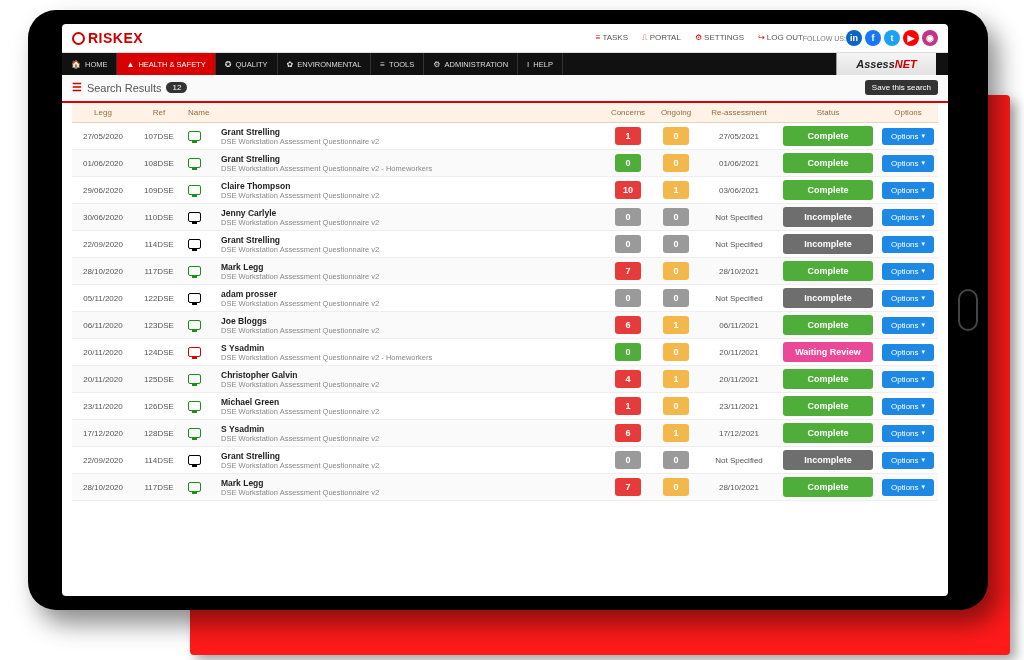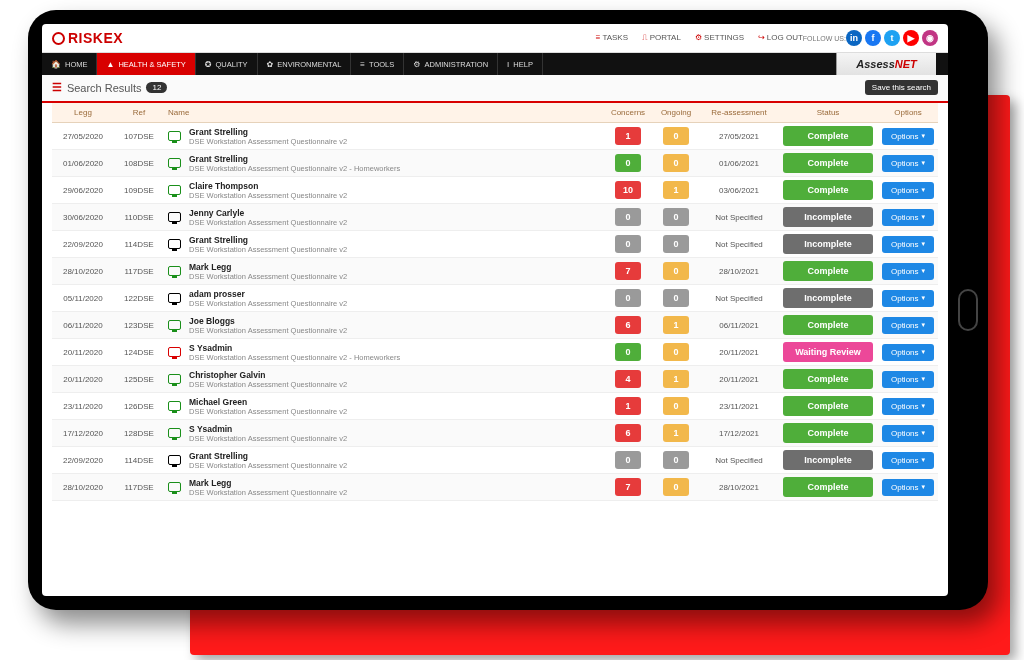--- a/index.html
+++ b/index.html
@@ -1,18 +1,18 @@
 <!DOCTYPE html>
 <html><head>
 <meta charset="utf-8">
 <style>
   *{box-sizing:border-box;margin:0;padding:0;font-family:Arial,Helvetica,sans-serif}
   body{background:#fff;width:1024px;height:660px;overflow:hidden;position:relative}
   .redblock{position:absolute;left:190px;top:95px;width:820px;height:560px;background:#ff1a1a;border-radius:4px;box-shadow:6px 6px 12px rgba(0,0,0,.35)}
-  .tablet{position:absolute;left:28px;top:10px;width:960px;height:600px;background:#000;border-radius:28px;box-shadow:10px 14px 24px rgba(0,0,0,.45);padding:14px 40px 14px 14px}
+  .tablet{position:absolute;left:28px;top:10px;width:960px;height:600px;background:#000;border-radius:28px;box-shadow:10px 14px 24px rgba(0,0,0,.45);padding:14px 40px 14px 34px}
   .homebtn{position:absolute;right:10px;top:50%;transform:translateY(-50%);width:20px;height:42px;border:2px solid #444;border-radius:12px}
   .screen{width:100%;height:100%;background:#fff;border-radius:4px;overflow:hidden;display:flex;flex-direction:column;font-size:8.5px;color:#333}
   
   .topbar{display:flex;align-items:center;justify-content:space-between;padding:6px 10px;border-bottom:1px solid #ddd}
   .logo{display:flex;align-items:center;gap:3px;font-weight:800;font-size:14px;color:#c00;letter-spacing:.5px}
   .logo .ring{width:13px;height:13px;border:2px solid #c00;border-radius:50%}
   .topright{display:flex;align-items:center;gap:0}
   .toplinks{display:flex;gap:14px;font-size:8px;color:#555}
   .toplinks span.icon{color:#c00;margin-right:2px}
   .follow{display:flex;align-items:center;gap:4px;font-size:7px;color:#777}
@@ -32,21 +32,21 @@
   .srleft .title{color:#555}
   .countpill{background:#333;color:#fff;border-radius:8px;padding:1px 6px;font-size:8px}
   .savebtn{background:#333;color:#fff;border-radius:3px;padding:3px 7px;font-size:8px}
   
   .tablewrap{flex:1;overflow:auto;padding:0 10px 6px 10px}
   table{width:100%;border-collapse:collapse;font-size:8px}
   thead th{background:#fff3e8;color:#9a6b3b;font-weight:normal;padding:5px 4px;border-bottom:1px solid #e6d2ba;text-align:center}
   thead th.left{text-align:left}
   tbody td{border-bottom:1px solid #eee;padding:3px 4px;vertical-align:middle;text-align:center;color:#555}
   tbody td.left{text-align:left}
-  .namecell{display:flex;align-items:center;gap:8px}
+  .namecell{display:flex;align-items:center;gap:20px}
   .mon{width:13px;height:10px;border:1.5px solid #1a8f1a;border-radius:2px;position:relative;flex-shrink:0}
   .mon.red{border-color:#d80000}
   .mon.black{border-color:#000}
   .mon:after{content:"";position:absolute;left:3px;right:3px;bottom:-3px;height:2px;background:currentColor;color:inherit}
   .mon.green:after{background:#1a8f1a}.mon.red:after{background:#d80000}.mon.black:after{background:#000}
   .nmtxt b{color:#222;font-size:8.5px}
   .nmtxt div{color:#888;font-size:7.5px}
   .badge{display:inline-block;min-width:26px;padding:4px 0;border-radius:3px;color:#fff;font-weight:bold;font-size:9px}
   .b-red{background:#e63b3b}
   .b-grey{background:#9a9a9a}

